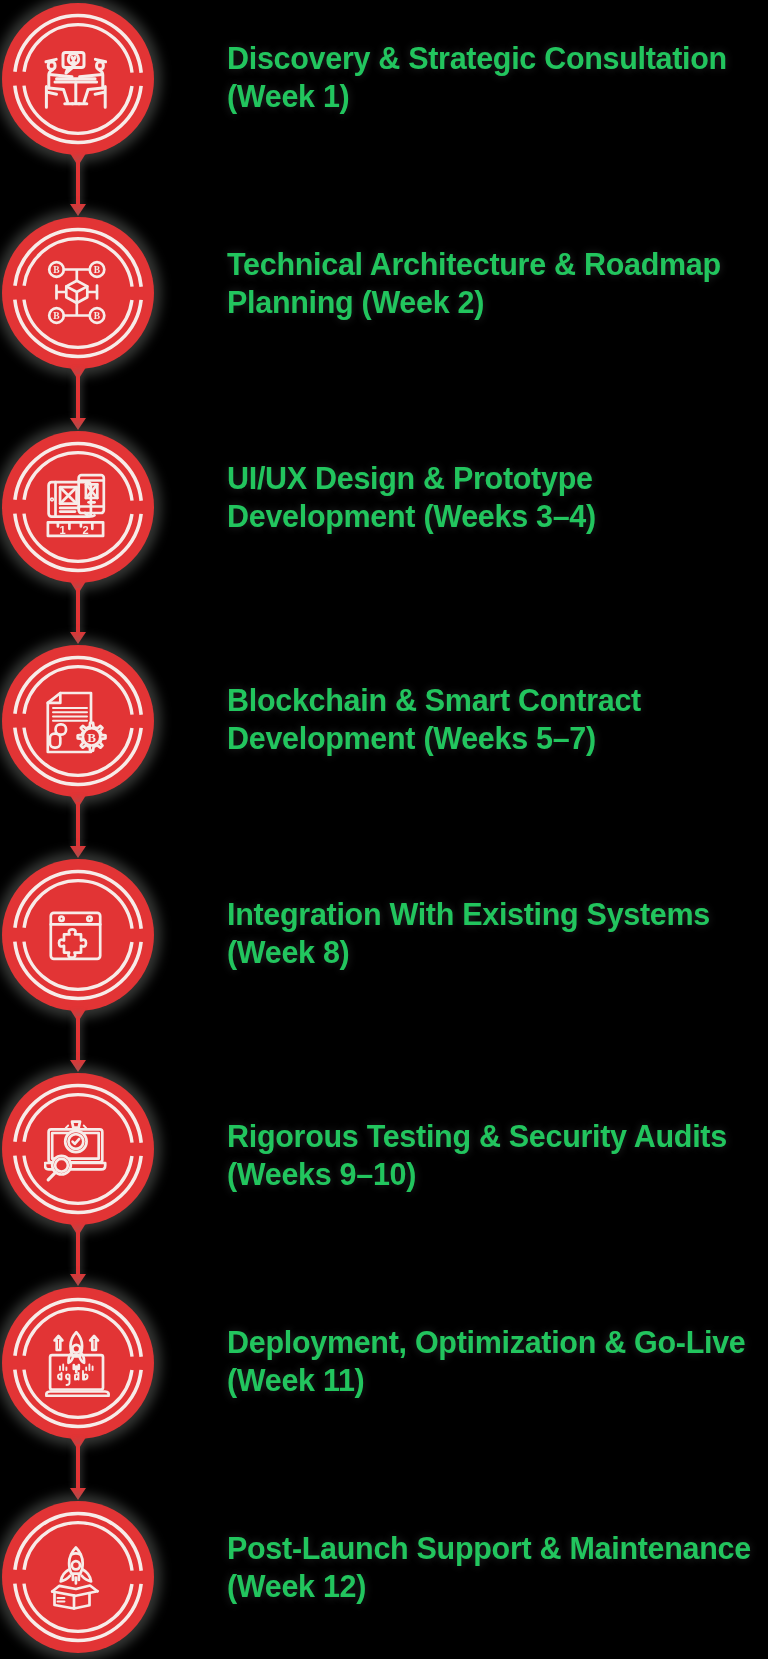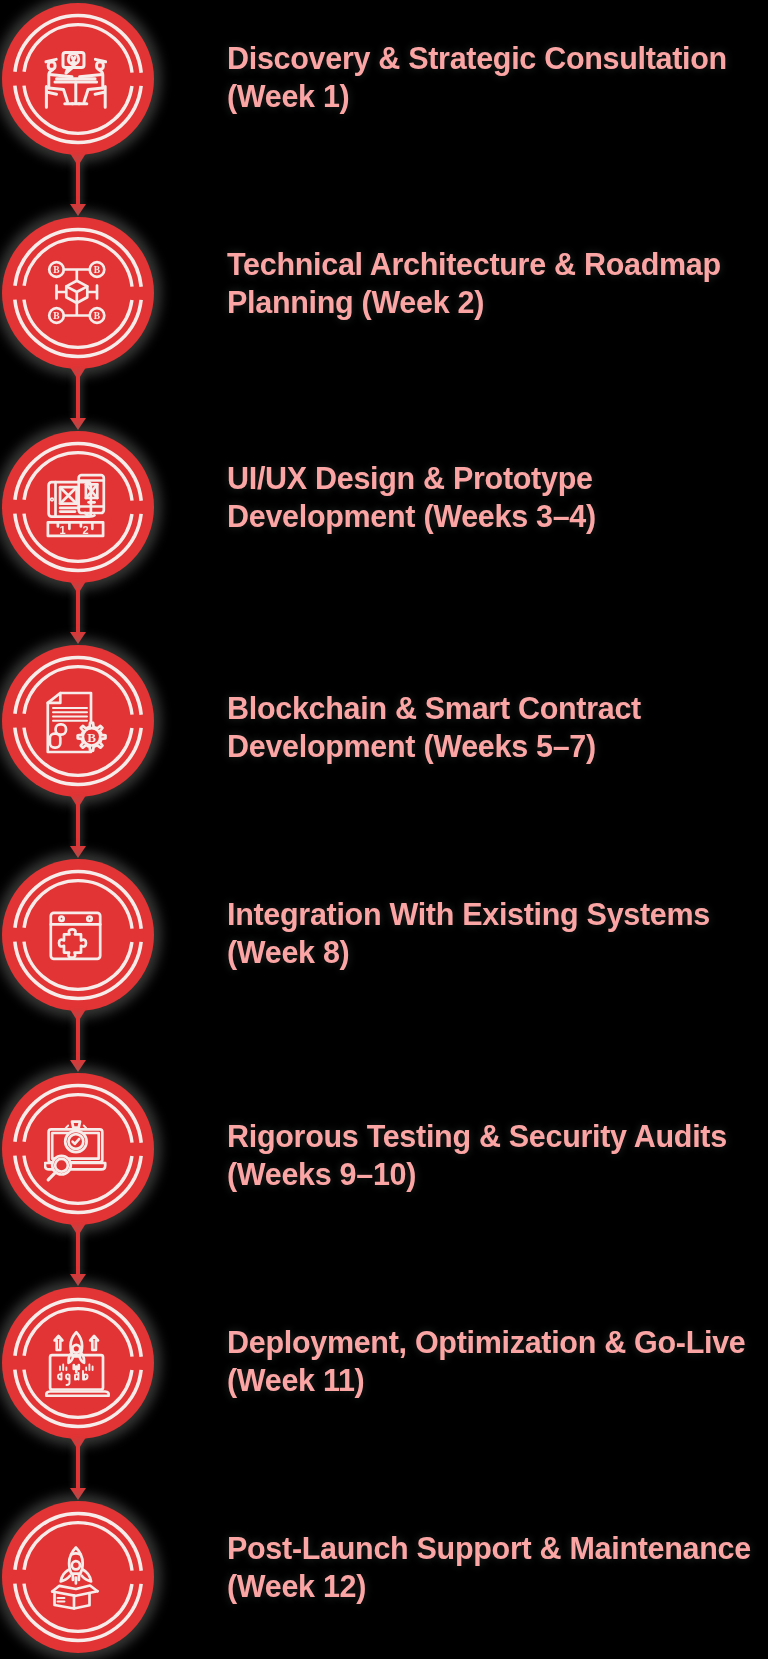--- a/index.html
+++ b/index.html
@@ -2,21 +2,21 @@
 <html><head>
 <meta charset="utf-8">
 <style>
   html,body{margin:0;padding:0;}
   body{width:768px;height:1659px;background:#000;position:relative;overflow:hidden;filter:blur(0.5px);
        font-family:"Liberation Sans", sans-serif;}
   .circle{position:absolute;left:2px;width:152px;height:152px;border-radius:50%;
           background:#e23435;box-shadow:0 0 12px 7px rgba(105,110,106,0.5);}
   .rings{position:absolute;left:3px;width:150px;height:150px;}
   .icon{position:absolute;left:44px;width:68px;height:68px;}
-  .txt{position:absolute;left:227px;width:540px;color:#fca5a5;font-weight:bold;
+  .txt{position:absolute;left:227px;width:540px;color:#22c55e;font-weight:bold;
        font-size:30.5px;line-height:37.8px;letter-spacing:-0.3px;text-shadow:0 0 9px rgba(95,100,100,0.4);}
   .taper{position:absolute;width:0;height:0;border-left:10px solid transparent;
          border-right:10px solid transparent;border-top:16px solid #e23435;}
   .vline{position:absolute;width:4px;background:#e23435;box-shadow:0 0 6px 3px rgba(105,110,106,0.35);}
   .arrow{position:absolute;width:0;height:0;border-left:8px solid transparent;
          border-right:8px solid transparent;border-top:12px solid #e23435;}
 </style>
 </head>
 <body>
 <div class="circle" style="top:3px"></div>
@@ -134,21 +134,21 @@
 <path d="M16.3 6 V15.9 H3.8"></path>
 <path d="M9 21 H43 M9 25.3 H43 M9 29.5 H43 M9 33.7 H43" stroke-width="2.0"></path>
 <rect x="11.6" y="37.3" width="10.4" height="10.4" rx="4.6"></rect>
 <rect x="5.9" y="46.6" width="10.4" height="14.1" rx="4.6"></rect>
 <path d="M57.0 46.3 L57.4 47.8 L61.5 48.3 L61.5 51.3 L57.4 51.8 L56.7 54.0 L55.9 55.4 L58.5 58.6 L56.4 60.7 L53.2 58.1 L51.1 59.2 L49.6 59.6 L49.1 63.7 L46.1 63.7 L45.6 59.6 L43.4 58.9 L42.0 58.1 L38.8 60.7 L36.7 58.6 L39.3 55.4 L38.2 53.3 L37.8 51.8 L33.7 51.3 L33.7 48.3 L37.8 47.8 L38.5 45.6 L39.3 44.2 L36.7 41.0 L38.8 38.9 L42.0 41.5 L44.1 40.4 L45.6 40.0 L46.1 35.9 L49.1 35.9 L49.6 40.0 L51.8 40.7 L53.2 41.5 L56.4 38.9 L58.5 41.0 L55.9 44.2 Z" fill="#e23435"></path>
 <circle cx="47.6" cy="49.8" r="8.7"></circle>
 <text x="47.6" y="54.6" text-anchor="middle" font-size="13" font-family="Liberation Serif" font-weight="bold" fill="#f7ece9" stroke="none">B</text>
 <path d="M46 39.5 v2 M49.5 39.5 v2 M46 58 v2 M49.5 58 v2" stroke-width="1.8"></path>
 </g>
   </svg>
-<div class="txt" style="top:674px;height:92px;display:flex;flex-direction:column;justify-content:flex-end">
+<div class="txt" style="top:674px;height:92px;display:flex;flex-direction:column;justify-content:center">
     <span>Blockchain &amp; Smart Contract<br>Development (Weeks 5–7)</span>
   </div>
 <div class="taper" style="left:68px;top:792px"></div>
 <div class="vline" style="left:76px;top:802px;height:44px"></div>
 <div class="arrow" style="left:70px;top:846px"></div>
 <div class="circle" style="top:859px"></div>
 <div style="position:absolute;top:860px">
     <svg class="rings" viewBox="0 0 150 150">
       <circle cx="75" cy="75" r="63.5" fill="none" stroke="#f7ece9" stroke-width="3.6" stroke-dasharray="185.49 14.0" stroke-dashoffset="192.49"></circle>
       <circle cx="75" cy="75" r="54.4" fill="none" stroke="#f7ece9" stroke-width="3.4" stroke-dasharray="156.90 14.0" stroke-dashoffset="163.90"></circle>

